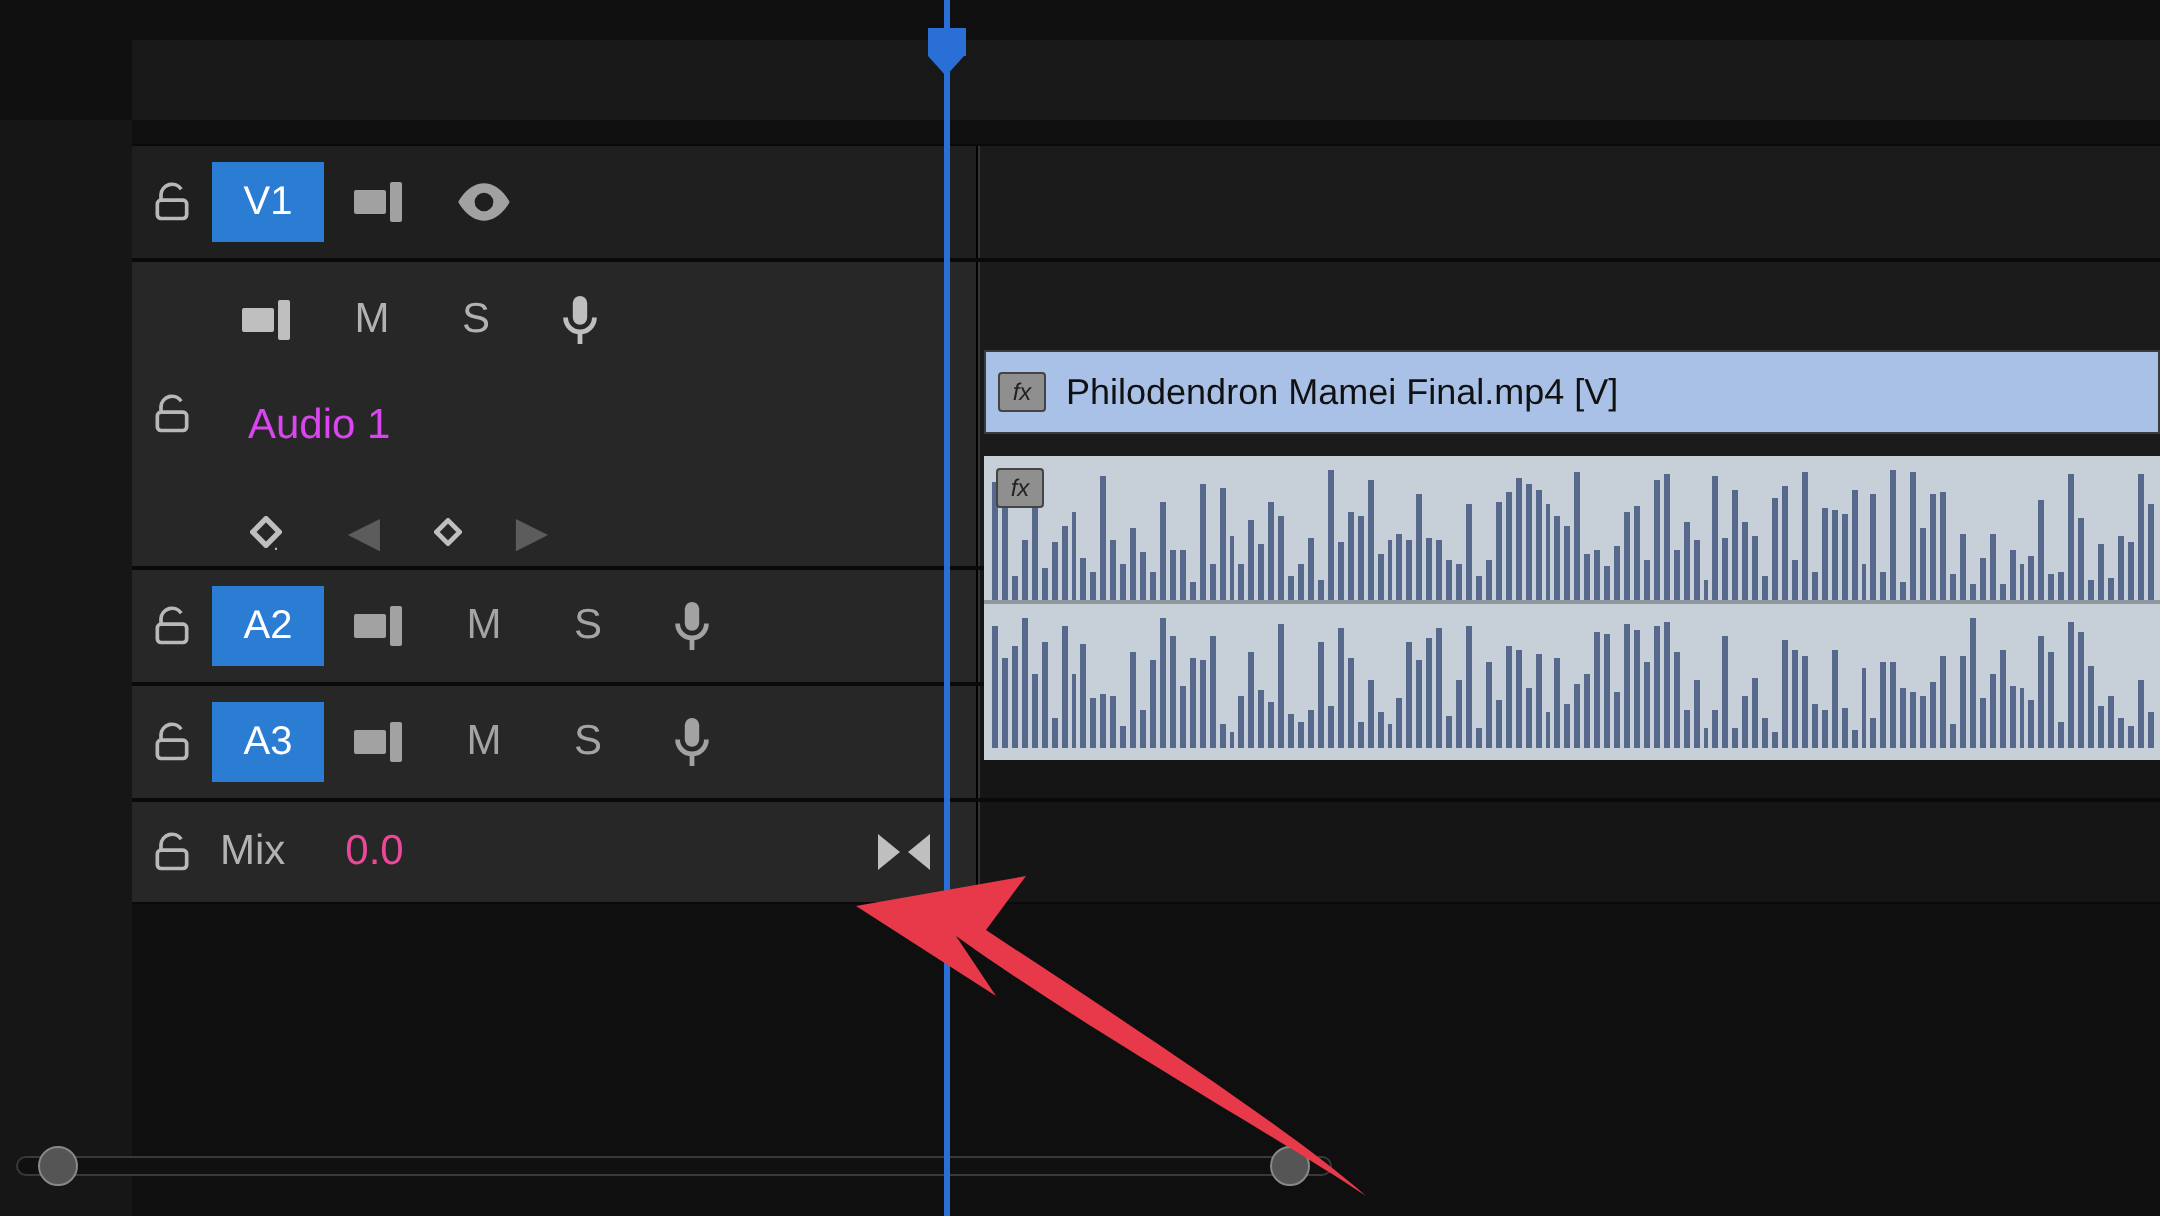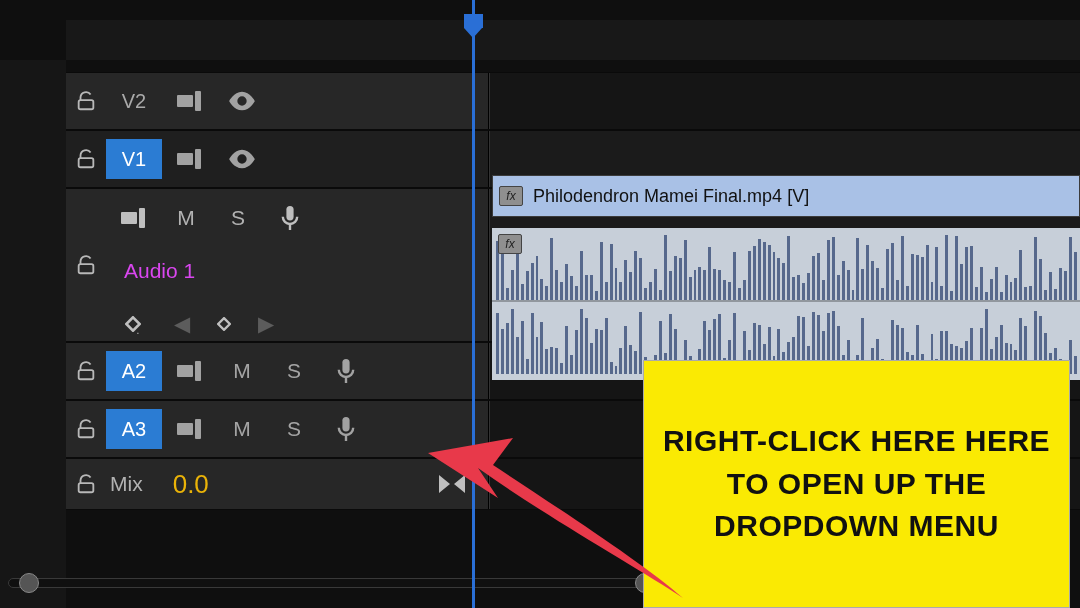--- a/index.html
+++ b/index.html
@@ -45,21 +45,21 @@
   
   .ruler{position:absolute;left:66px;top:20px;right:0;height:40px;background:#181818}
 
   
   .ph{position:absolute;top:0;height:608px;width:3px;background:#2a6fd6;left:472px;z-index:5}
   .ph .head{position:absolute;top:14px;left:-8px;width:19px;height:14px;background:#2a6fd6}
   .ph .head:after{content:"";position:absolute;top:14px;left:0;border-left:9.5px solid transparent;border-right:9.5px solid transparent;border-top:10px solid #2a6fd6}
 
   
   .mixrow{height:50px}
-  .mixval{color:#eab308;font-size:26px;margin-left:30px}
+  .mixval{color:#ec4899;font-size:21px;margin-left:30px}
 
   
   .hsb{position:absolute;left:8px;right:414px;bottom:12px;height:26px;display:flex;align-items:center}
   .hsb .track{flex:1;height:8px;background:#101010;border:1px solid #393939;border-radius:6px;position:relative}
   .hsb .knob{position:absolute;width:18px;height:18px;border-radius:50%;background:#555;border:1px solid #888;top:-6px}
   .hsb .kL{left:10px} .hsb .kR{right:10px}
 
   
   .callout{position:absolute;right:10px;bottom:0;width:405px;height:230px;background:#faea03;border:1px solid #aaa;display:flex;align-items:center;justify-content:center;text-align:center;font-family:"Arial Black",Arial,sans-serif;font-weight:900;font-size:30px;line-height:1.42;color:#111;letter-spacing:0.5px;padding:8px 10px;z-index:40}
   .arrow{position:absolute;left:408px;top:398px;z-index:41}
@@ -79,47 +79,20 @@
 
   <div class="gutter"></div>
   <div class="ruler"></div>
   <div class="ph">
       <div class="head"></div>
     </div>
 
   <div class="tracks">
 
 
-    <div class="row video">
-      <div class="hdr">
-        <div class="lockcol">
-            <span class="ic">
-              <svg width="22" height="22" viewBox="0 0 24 24" fill="none" stroke="#b8b8b8" stroke-width="2">
-                <path d="M6 11V8a6 6 0 0 1 11-3"></path>
-                <rect x="4" y="11" width="16" height="10" rx="2"></rect>
-              </svg>
-            </span>
-          </div>
-        <div class="tag">V2</div>
-        <div class="ctrls">
-          <span class="ic btn">
-              <svg width="26" height="20" viewBox="0 0 26 20" fill="#bfbfbf">
-                <rect x="0" y="4" width="16" height="12" rx="1"></rect>
-                <rect x="18" y="0" width="6" height="20" rx="1"></rect>
-              </svg>
-            </span>
-          <span class="ic btn">
-              <svg width="28" height="20" viewBox="0 0 24 16" fill="#bfbfbf">
-                <path d="M12 0C5 0 1 8 1 8s4 8 11 8 11-8 11-8S19 0 12 0zm0 12a4 4 0 1 1 0-8 4 4 0 0 1 0 8z"></path>
-              </svg>
-            </span>
-        </div>
-      </div>
-      <div class="cliparea blank"></div>
-    </div>
 
     <div class="row video">
       <div class="hdr dark active">
         <div class="lockcol">
             <span class="ic">
               <svg width="22" height="22" viewBox="0 0 24 24" fill="none" stroke="#b8b8b8" stroke-width="2">
                 <path d="M6 11V8a6 6 0 0 1 11-3"></path>
                 <rect x="4" y="11" width="16" height="10" rx="2"></rect>
               </svg>
             </span>
@@ -538,15 +511,14 @@
         <div class="knob kL"></div>
         <div class="knob kR"></div>
       </div>
   </div>
 
   <div class="arrow">
     <svg width="300" height="210" viewBox="0 0 300 210">
       <path d="M 275 200 C 230 170, 140 120, 70 70 L 90 100 L 20 55 L 105 40 L 85 67 C 150 110, 235 165, 275 200 Z" fill="#e8394a"></path>
     </svg>
   </div>
-  <div class="callout">RIGHT-CLICK HERE HERE TO OPEN UP THE DROPDOWN MENU</div>
 
 </div>
 
 </body></html>

